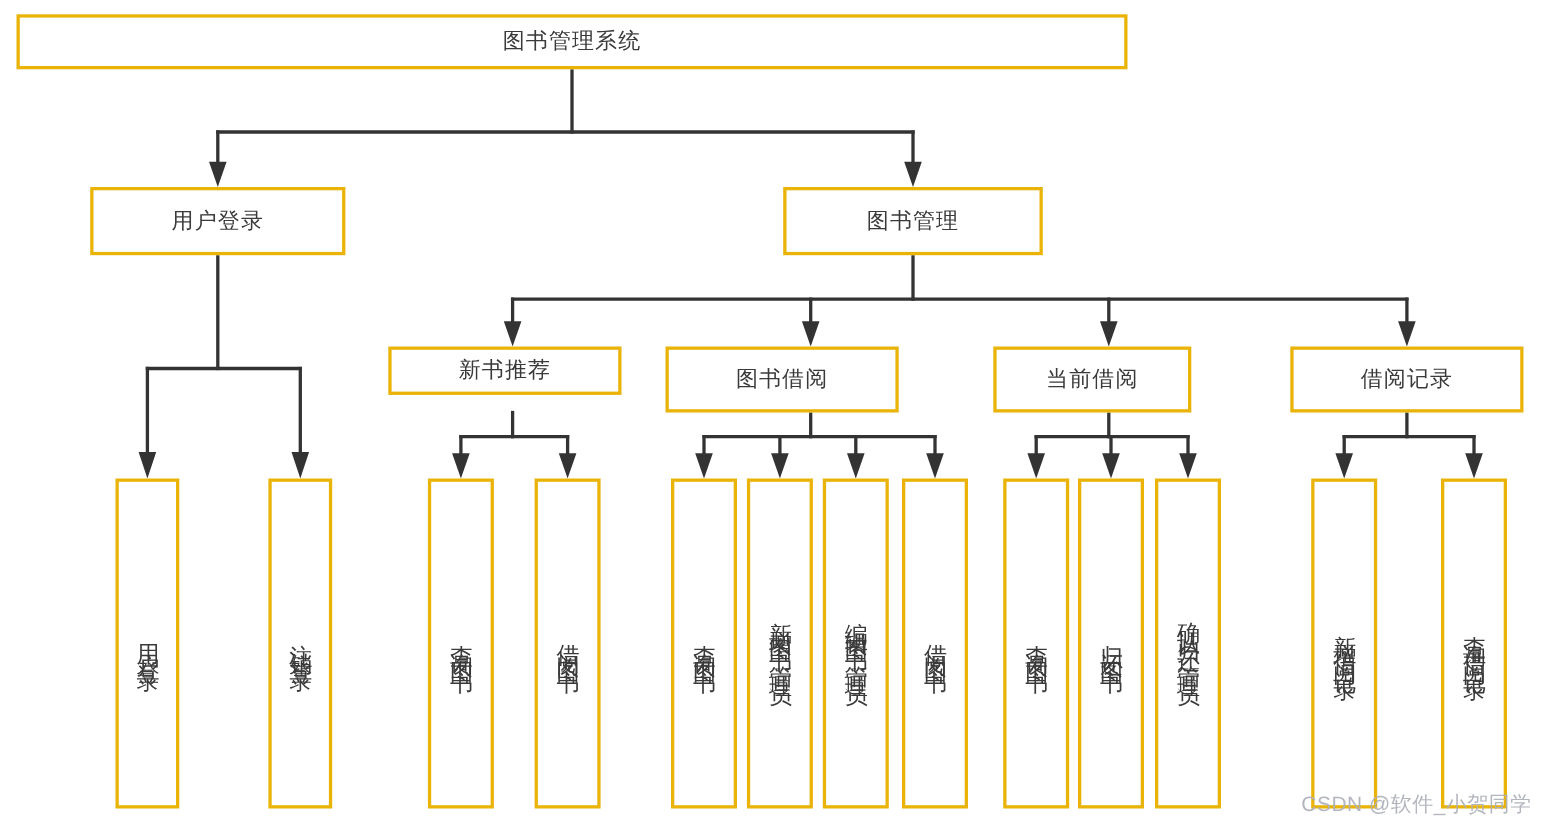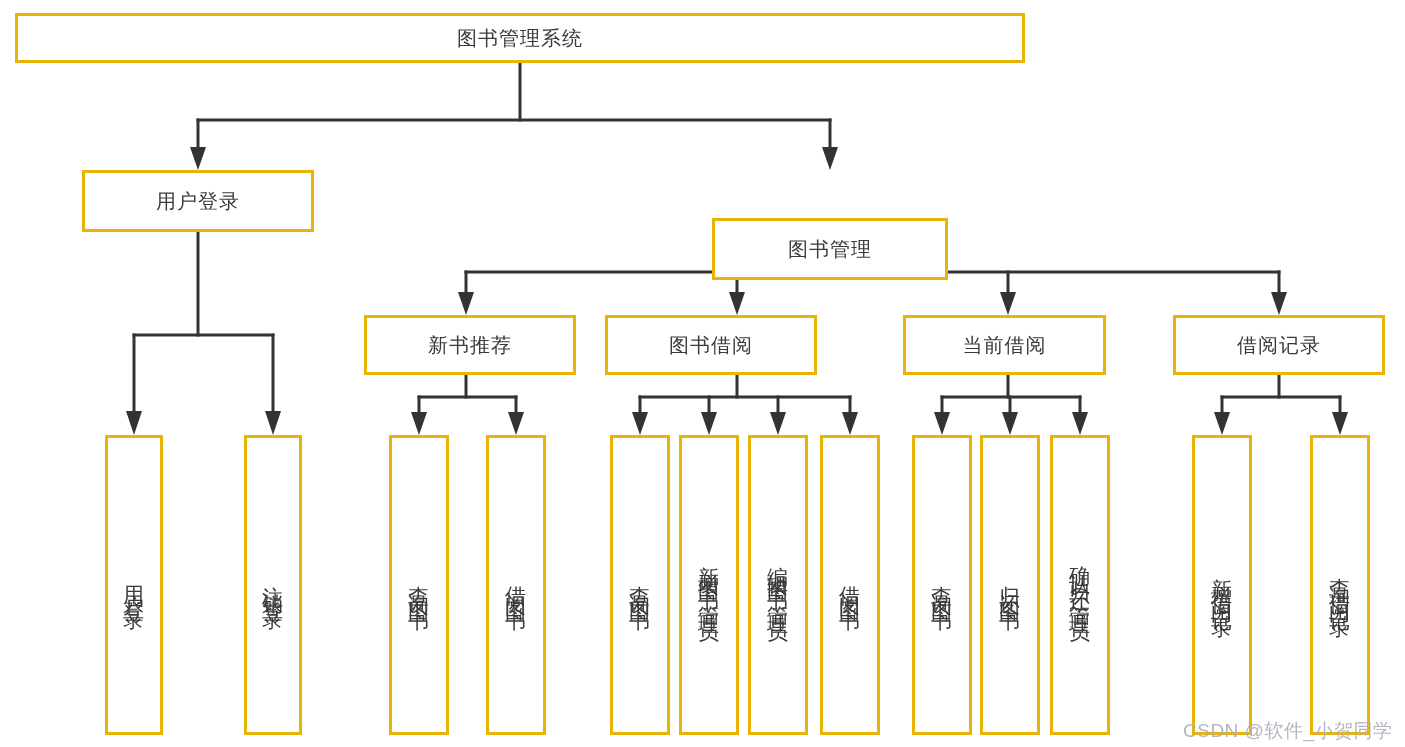--- a/index.html
+++ b/index.html
@@ -102,25 +102,25 @@
         <polygon points="1214,412 1230,412 1222,435" stroke="none"></polygon>
         <line x1="1340" y1="397" x2="1340" y2="414"></line>
         <polygon points="1332,412 1348,412 1340,435" stroke="none"></polygon>
       </g>
     </g>
   </svg>
 
   <div class="node" style="left:15px;top:13px;width:1010px;height:50px;">图书管理系统</div>
 
   <div class="node" style="left:82px;top:170px;width:232px;height:62px;">用户登录</div>
-  <div class="node" style="left:712px;top:170px;width:236px;height:62px;margin-top:48px;">图书管理</div>
+  <div class="node" style="left:712px;top:170px;width:236px;height:62px;">图书管理</div>
 
-  <div class="node" style="left:364px;top:315px;width:212px;height:60px;">新书推荐</div>
+  <div class="node" style="left:353px;top:315px;width:212px;height:44px;">新书推荐</div>
   <div class="node" style="left:605px;top:315px;width:212px;height:60px;font-family:Liberation Serif, serif;">图书借阅</div>
-  <div class="node" style="left:903px;top:315px;width:203px;height:60px;">当前借阅</div>
+  <div class="node" style="left:903px;top:315px;width:180px;height:60px;">当前借阅</div>
   <div class="node" style="left:1173px;top:315px;width:212px;height:60px;">借阅记录</div>
 
   <div class="node leaf" style="left:105px;top:435px;width:58px;height:300px;">用户登录</div>
   <div class="node leaf" style="left:244px;top:435px;width:58px;height:300px;">注销登录</div>
 
   <div class="node leaf" style="left:389px;top:435px;width:60px;height:300px;">查询图书</div>
   <div class="node leaf" style="left:486px;top:435px;width:60px;height:300px;">借阅图书</div>
 
   <div class="node leaf" style="left:610px;top:435px;width:60px;height:300px;">查询图书</div>
   <div class="node leaf" style="left:679px;top:435px;width:60px;height:300px;">新增图书（管理员）</div>

